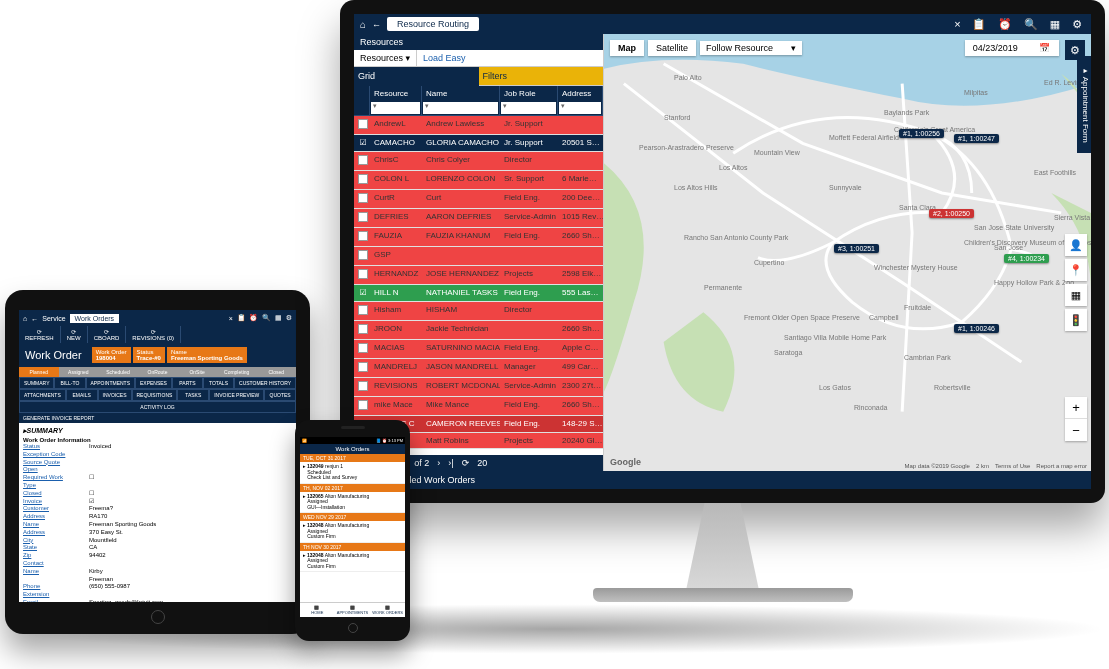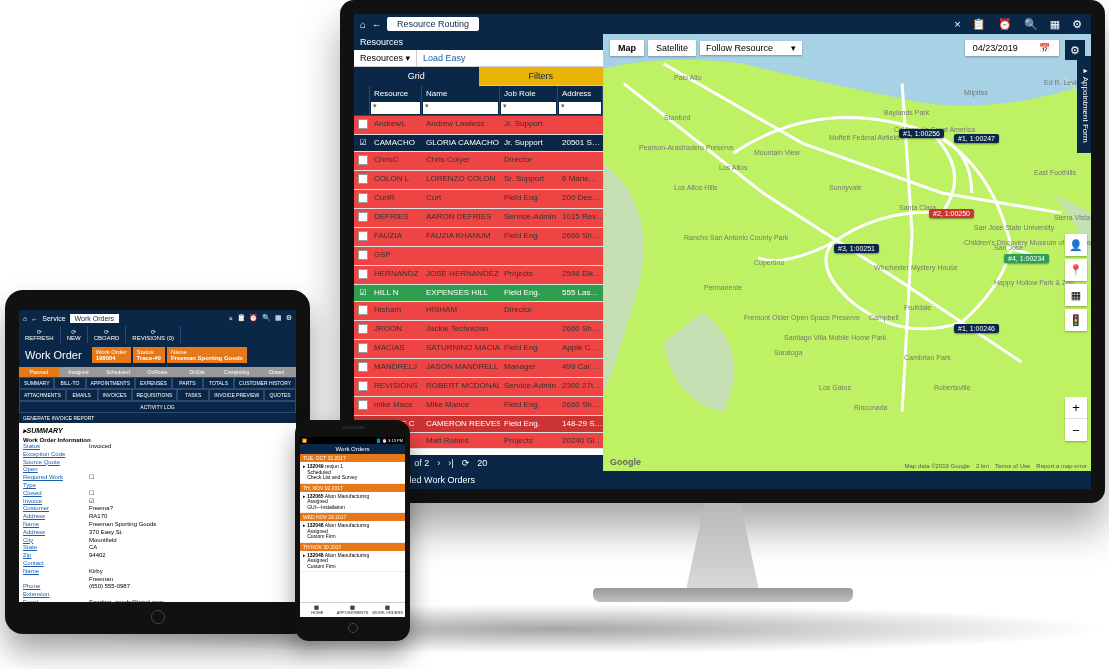--- a/index.html
+++ b/index.html
@@ -18,21 +18,21 @@
 .topbar .sp{flex:1}
 .topbar .ic{font-size:11px;padding:0 3px;cursor:pointer}
 
 .mbody{display:flex;flex:1;overflow:hidden}
 .left{width:250px;display:flex;flex-direction:column;border-right:1px solid #ccc;background:#fff}
 .panelhead{background:#0b2748;color:#fff;padding:3px 6px;font-size:9px}
 .loadrow{display:flex;border-bottom:1px solid #ccc}
 .loadrow>*{padding:3px 6px;font-size:9px}
 .loadbtn{color:#1a5fad;cursor:pointer}
 .tabrow{display:flex}
-.tabrow>*{flex:1;text-align:center;padding:4px;font-size:9px;cursor:pointer}
+.tabrow>*{flex:1;text-align:left;padding:4px;font-size:9px;cursor:pointer}
 .tabrow .act{background:#0b2748;color:#fff}
 .tabrow .ina{background:#eab308;color:#0b2748;border-bottom:1px solid #ccc}
 .th{display:flex;background:#0b2748;color:#fff;font-size:8px}
 .th>*{padding:3px 4px;border-right:1px solid #2a4a72}
 .fr{display:flex;background:#0b2748;border-bottom:1px solid #2a4a72}
 .fr>*{border-right:1px solid #2a4a72;padding:1px}
 .fr span{display:block;background:#fff;height:12px;font-size:7px;padding:0 2px;color:#666}
 .c0{width:16px;flex:none}
 .c1{width:52px;flex:none}
 .c2{width:78px;flex:none}
@@ -45,21 +45,21 @@
 .tr.n{background:#ef4444;color:#333}
 .tr.b{background:#0b2748;color:#fff}
 .tr.g{background:#2e9e4f;color:#fff}
 .tr.r{background:#c33;color:#fff}
 .ck{width:10px;height:10px;border:1px solid #999;display:inline-block;background:#fff}
 .ckc{width:10px;height:10px;display:inline-block;color:#fff}
 .pager{background:#0b2748;color:#fff;display:flex;align-items:center;padding:3px 6px;font-size:9px;gap:8px}
 .pager input{width:22px;font-size:8px;text-align:center;border:none}
 .unsched{background:#0b2748;color:#fff;padding:4px 8px;font-size:9px}
 
-.map{flex:1;position:relative;background:#bef264}
+.map{flex:1;position:relative;background:#e5e5e5}
 .mapctl{position:absolute;left:6px;top:6px;display:flex;gap:4px;align-items:center;z-index:5}
 .mapctl .b{background:#fff;padding:3px 8px;font-size:9px;box-shadow:0 1px 2px rgba(0,0,0,.3);cursor:pointer}
 .follow{background:#fff;padding:2px 6px;font-size:9px;box-shadow:0 1px 2px rgba(0,0,0,.3);display:flex;align-items:center;gap:18px}
 .datebox{position:absolute;right:32px;top:6px;background:#fff;padding:3px 8px;font-size:9px;box-shadow:0 1px 2px rgba(0,0,0,.3);display:flex;align-items:center;gap:22px;z-index:5}
 .gearbtn{position:absolute;right:6px;top:6px;background:#0b2748;color:#fff;width:20px;height:20px;display:flex;align-items:center;justify-content:center;font-size:11px;cursor:pointer;z-index:5}
 .sidetools{position:absolute;right:4px;top:200px;display:flex;flex-direction:column;gap:3px;z-index:5}
 .sidetools .t{background:#fff;width:22px;height:22px;box-shadow:0 1px 2px rgba(0,0,0,.3);display:flex;align-items:center;justify-content:center;font-size:11px;cursor:pointer}
 .zoom{position:absolute;right:4px;bottom:30px;background:#fff;box-shadow:0 1px 2px rgba(0,0,0,.3);z-index:5}
 .zoom .z{width:22px;height:22px;display:flex;align-items:center;justify-content:center;font-size:13px;cursor:pointer;border-bottom:1px solid #ddd}
 .mapsvg{position:absolute;inset:0}
@@ -229,21 +229,21 @@
               <div class="tr n">
                 <div class="c0"><span class="ck"></span></div>
                 <div class="c1">HERNANDZ</div>
                 <div class="c2">JOSE HERNANDEZ</div>
                 <div class="c3">Projects</div>
                 <div class="c4">2598 Elk…</div>
               </div>
               <div class="tr g">
                 <div class="c0"><span class="ckc">☑</span></div>
                 <div class="c1">HILL N</div>
-                <div class="c2">EXPENSES HILL</div>
+                <div class="c2">NATHANIEL TASKS</div>
                 <div class="c3">Field Eng.</div>
                 <div class="c4">555 Las…</div>
               </div>
               <div class="tr n">
                 <div class="c0"><span class="ck"></span></div>
                 <div class="c1">Hisham</div>
                 <div class="c2">HISHAM</div>
                 <div class="c3">Director</div>
                 <div class="c4"></div>
               </div>

